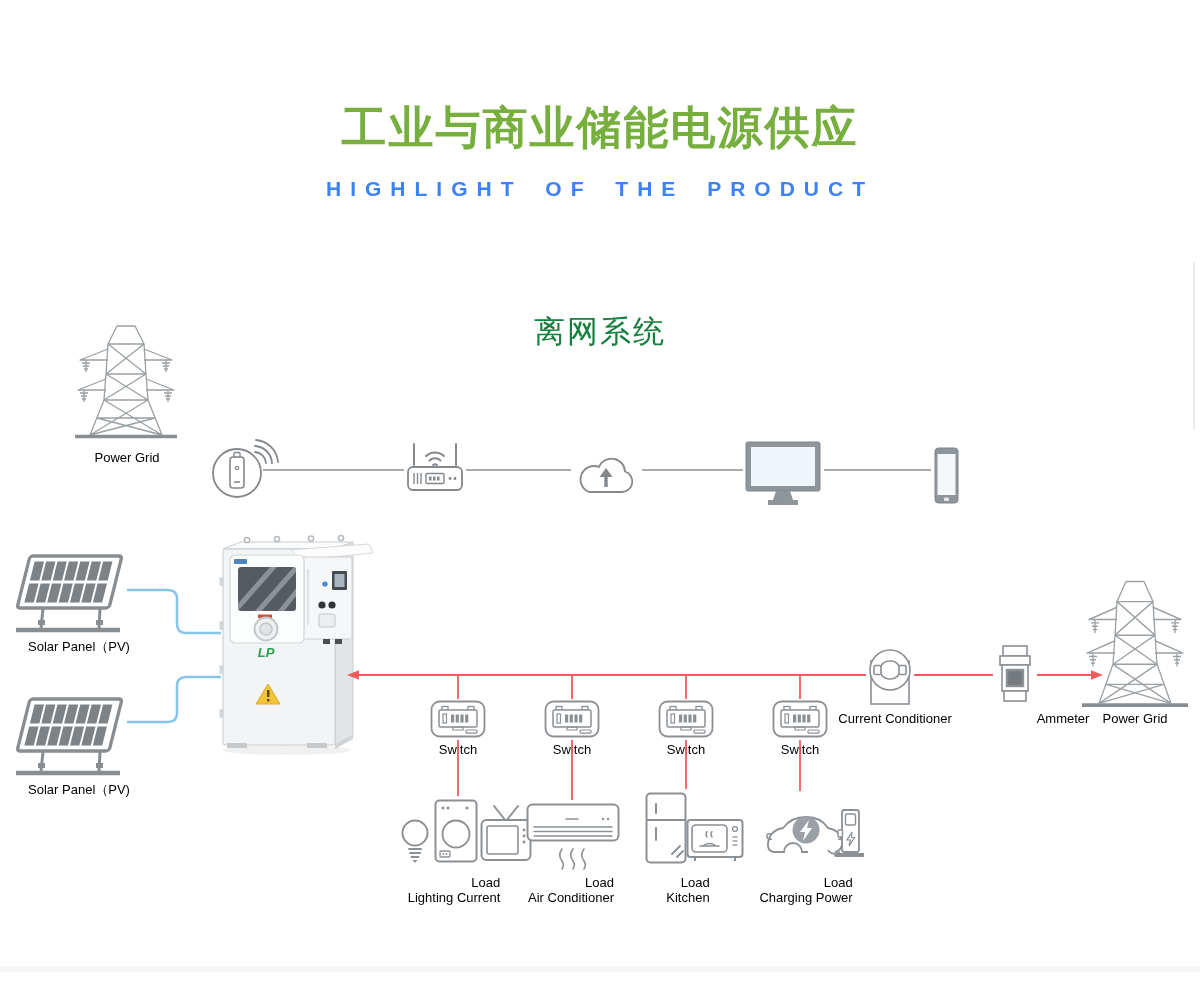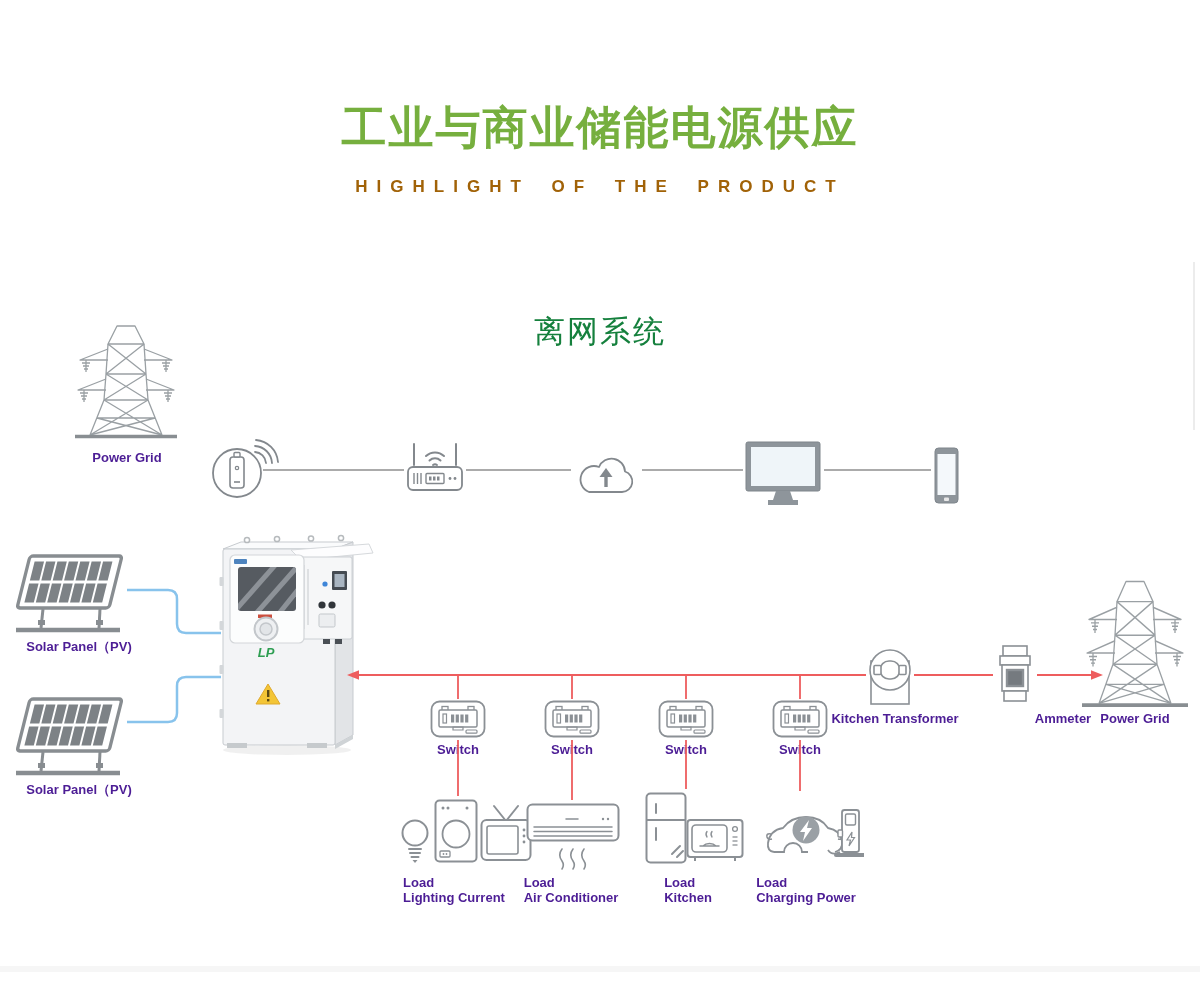--- a/index.html
+++ b/index.html
@@ -1,25 +1,25 @@
 <!DOCTYPE html>
 <html><head>
 <meta charset="utf-8">
 <style>
   html,body{margin:0;padding:0;background:#fff;}
   .canvas{position:relative;width:1200px;height:972px;background:#ffffff;overflow:hidden;
           font-family:"Liberation Sans", sans-serif;padding-left:8px;}
   .abs{position:absolute;}
   .center-text{left:0;width:1200px;text-align:center;}
   .page-title{top:98px;font-size:45px;font-weight:600;color:#76af3e;letter-spacing:2px;}
-  .page-subtitle{top:177px;font-size:17px;font-weight:700;color:#a16207;
+  .page-subtitle{top:177px;font-size:21px;font-weight:700;color:#3b82f6;
                  letter-spacing:9px;word-spacing:8px;}
   .section-title{top:311px;font-size:31px;font-weight:500;color:#15803d;letter-spacing:2px;}
-  .lbl{position:absolute;transform:translateX(-50%);color:#4c1d95;font-size:13px;
-       font-weight:700;white-space:nowrap;text-align:left;line-height:15px;}
+  .lbl{position:absolute;transform:translateX(-50%);color:#000000;font-size:13px;
+       font-weight:400;white-space:nowrap;text-align:right;line-height:15px;}
   .icon{position:absolute;z-index:2;}
   .connectors{position:absolute;left:0;top:0;z-index:5;pointer-events:none;}
   .right-edge-line{position:absolute;left:1193px;top:262px;width:2px;height:168px;
                    background:#ececec;z-index:1;}
   .bottom-strip{position:absolute;left:0;top:966px;width:1200px;height:20px;
                 background:#f6f6f6;z-index:1;}
   svg{display:block;}
 </style>
 </head>
 <body>
@@ -448,21 +448,21 @@
 
   <div class="icon" style="left:867px;top:649px;">
     <svg width="46" height="57" viewBox="0 0 46 57">
       <rect x="4" y="12" width="38" height="43" fill="#fff" stroke="#8b9095" stroke-width="1.6"></rect>
       <circle cx="23" cy="21" r="20" fill="#fff" stroke="#8b9095" stroke-width="1.6"></circle>
       <rect x="13" y="12" width="20" height="18" rx="9" fill="#fff" stroke="#8b9095" stroke-width="1.6"></rect>
       <rect x="7" y="16.5" width="7" height="9" rx="1" fill="#fff" stroke="#8b9095" stroke-width="1.6"></rect>
       <rect x="32" y="16.5" width="7" height="9" rx="1" fill="#fff" stroke="#8b9095" stroke-width="1.6"></rect>
     </svg>
   </div>
-  <div class="lbl" style="left:895px;top:711px;">Kitchen Transformer</div>
+  <div class="lbl" style="left:895px;top:711px;">Current Conditioner</div>
 
   <div class="icon" style="left:995px;top:645px;">
     <svg width="40" height="58" viewBox="0 0 40 58">
       <rect x="8" y="1" width="24" height="10" fill="#fff" stroke="#8b9095" stroke-width="1.6"></rect>
       <rect x="5" y="11" width="30" height="9" fill="#fff" stroke="#8b9095" stroke-width="1.6"></rect>
       <rect x="7" y="20" width="26" height="26" fill="#fff" stroke="#8b9095" stroke-width="1.6"></rect>
       <rect x="12" y="25" width="16" height="16" fill="#757a7f" stroke="#8b9095" stroke-width="2.4"></rect>
       <rect x="9" y="46" width="22" height="10" fill="#fff" stroke="#8b9095" stroke-width="1.6"></rect>
     </svg>
   </div>

